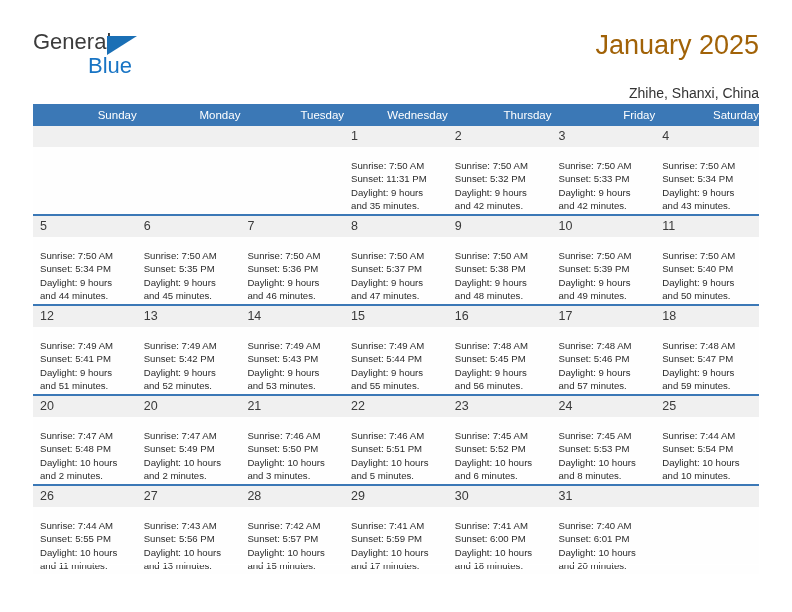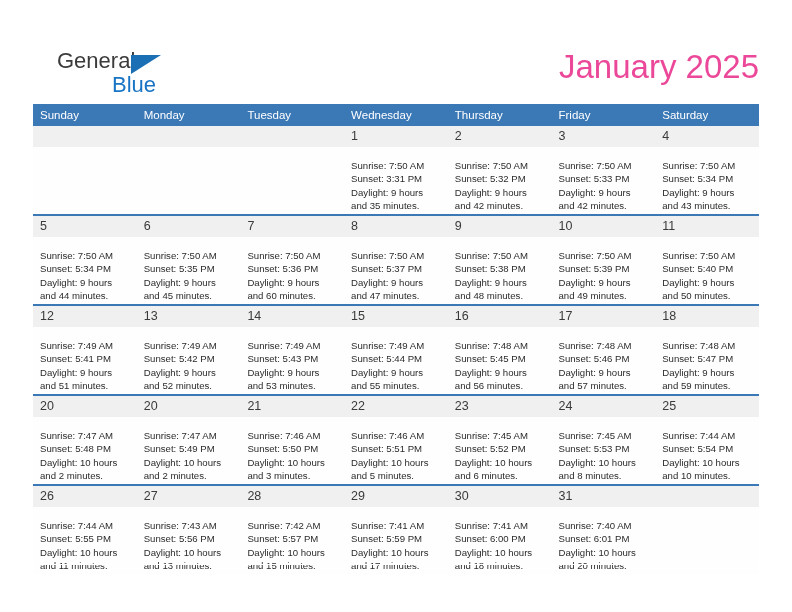--- a/index.html
+++ b/index.html
@@ -25,24 +25,23 @@
   .top-bar {
     position: absolute;
     left: 33px;
     top: 28px;
     right: 33px;
     height: 68px;
   }
   .logo {
     position: absolute;
     left: 0;
-    top: 21px;
+    top: 2px;
     width: 200px;
     height: 58px;
-    margin-left: 24px;
   }
   .logo-general {
     font-size: 22px;
     color: #3b3b3b;
     letter-spacing: 0px;
     line-height: 24px;
     font-family: "Liberation Sans", sans-serif;
   }
   .logo-blue {
     position: absolute;
@@ -62,25 +61,24 @@
     border-bottom: 19px solid transparent;
   }
 
   .title-block {
     position: absolute;
     right: 0;
     top: 0;
     text-align: right;
   }
   .cal-title {
-    font-size: 33px;
-    color: #ec4899;
+    font-size: 27px;
+    color: #a16207;
     line-height: 34px;
     white-space: nowrap;
-    margin-top: 22px;
   }
   .cal-sub {
     font-size: 14px;
     color: #333333;
     line-height: 20px;
     margin-top: 21px;
     white-space: nowrap;
   }
 
   
@@ -90,21 +88,21 @@
     top: 104px;
     width: 726px;
     border-collapse: collapse;
     table-layout: fixed;
   }
   .cal th {
     background: #3b78b6;
     color: #ffffff;
     font-weight: normal;
     font-size: 11.5px;
-    text-align: left;
+    text-align: right;
     padding: 5px 0 5px 7px;
     height: 12px;
     border: none;
   }
   .cal td {
     vertical-align: top;
     padding: 0;
     border: none;
     border-top: 2px solid #3b78b6;
     height: 88px;
@@ -202,21 +200,21 @@
               <div></div>
               <div></div>
               <div></div>
               <div></div>
             </div>
           </td>
           <td>
             <div class="daynum">1</div>
             <div class="cellbody">
               <div>Sunrise: 7:50 AM</div>
-              <div>Sunset: 3:31 PM</div>
+              <div>Sunset: 11:31 PM</div>
               <div>Daylight: 9 hours</div>
               <div>and 35 minutes.</div>
             </div>
           </td>
           <td>
             <div class="daynum">2</div>
             <div class="cellbody">
               <div>Sunrise: 7:50 AM</div>
               <div>Sunset: 5:32 PM</div>
               <div>Daylight: 9 hours</div>
@@ -260,21 +258,21 @@
               <div>Daylight: 9 hours</div>
               <div>and 45 minutes.</div>
             </div>
           </td>
           <td>
             <div class="daynum">7</div>
             <div class="cellbody">
               <div>Sunrise: 7:50 AM</div>
               <div>Sunset: 5:36 PM</div>
               <div>Daylight: 9 hours</div>
-              <div>and 60 minutes.</div>
+              <div>and 46 minutes.</div>
             </div>
           </td>
           <td>
             <div class="daynum">8</div>
             <div class="cellbody">
               <div>Sunrise: 7:50 AM</div>
               <div>Sunset: 5:37 PM</div>
               <div>Daylight: 9 hours</div>
               <div>and 47 minutes.</div>
             </div>

